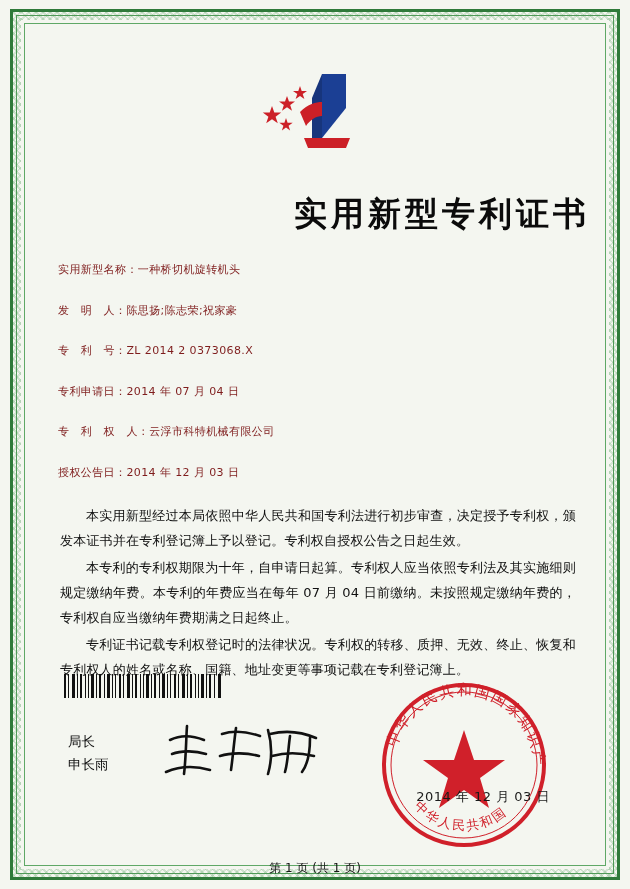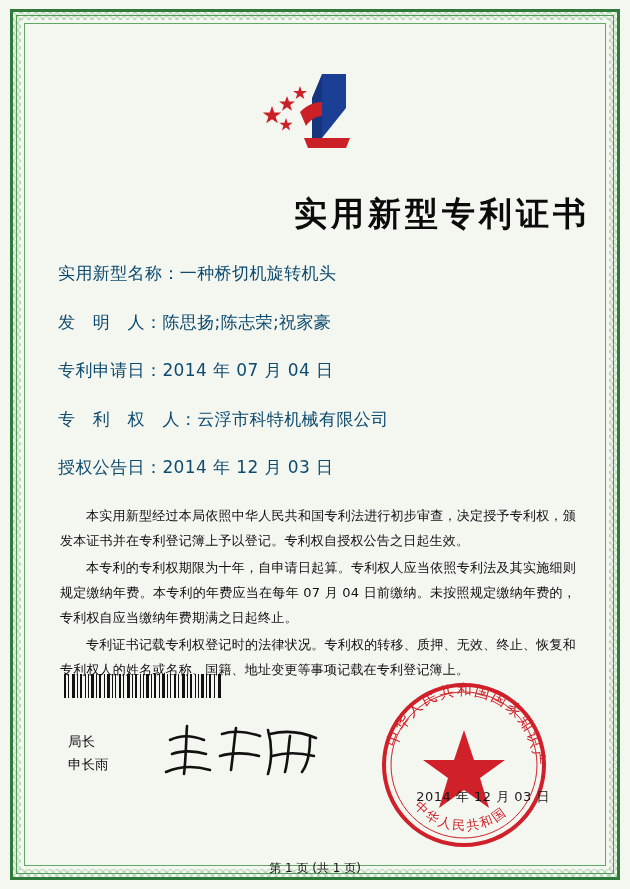--- a/index.html
+++ b/index.html
@@ -125,22 +125,22 @@
     margin-top: 12px;
   }
 
   .fields {
     position: absolute;
     left: 18px;
     right: 10px;
     top: 222px;
   }
   .field {
-    font-size: 17px;
-    color: #0c4a6e;
+    font-size: 11px;
+    color: #7f1d1d;
     margin-bottom: 25.5px;
     white-space: nowrap;
     letter-spacing: 0.4px;
   }
   .field .lbl { display: inline; }
   .field .val { display: inline; }
 
   .paragraphs {
     position: absolute;
     left: 20px;
@@ -245,20 +245,23 @@
 
 
     <div class="title">实用新型专利证书</div>
 
     <div class="fields">
       <div class="field">
         <span class="lbl">实用新型名称：</span><span class="val">一种桥切机旋转机头</span>
       </div>
       <div class="field">
         <span class="lbl">发　明　人：</span><span class="val">陈思扬;陈志荣;祝家豪</span>
+      </div>
+      <div class="field">
+        <span class="lbl">专　利　号：</span><span class="val">ZL 2014 2 0373068.X</span>
       </div>
       <div class="field">
         <span class="lbl">专利申请日：</span><span class="val">2014 年 07 月 04 日</span>
       </div>
       <div class="field">
         <span class="lbl">专　利　权　人：</span><span class="val">云浮市科特机械有限公司</span>
       </div>
       <div class="field">
         <span class="lbl">授权公告日：</span><span class="val">2014 年 12 月 03 日</span>
       </div>

